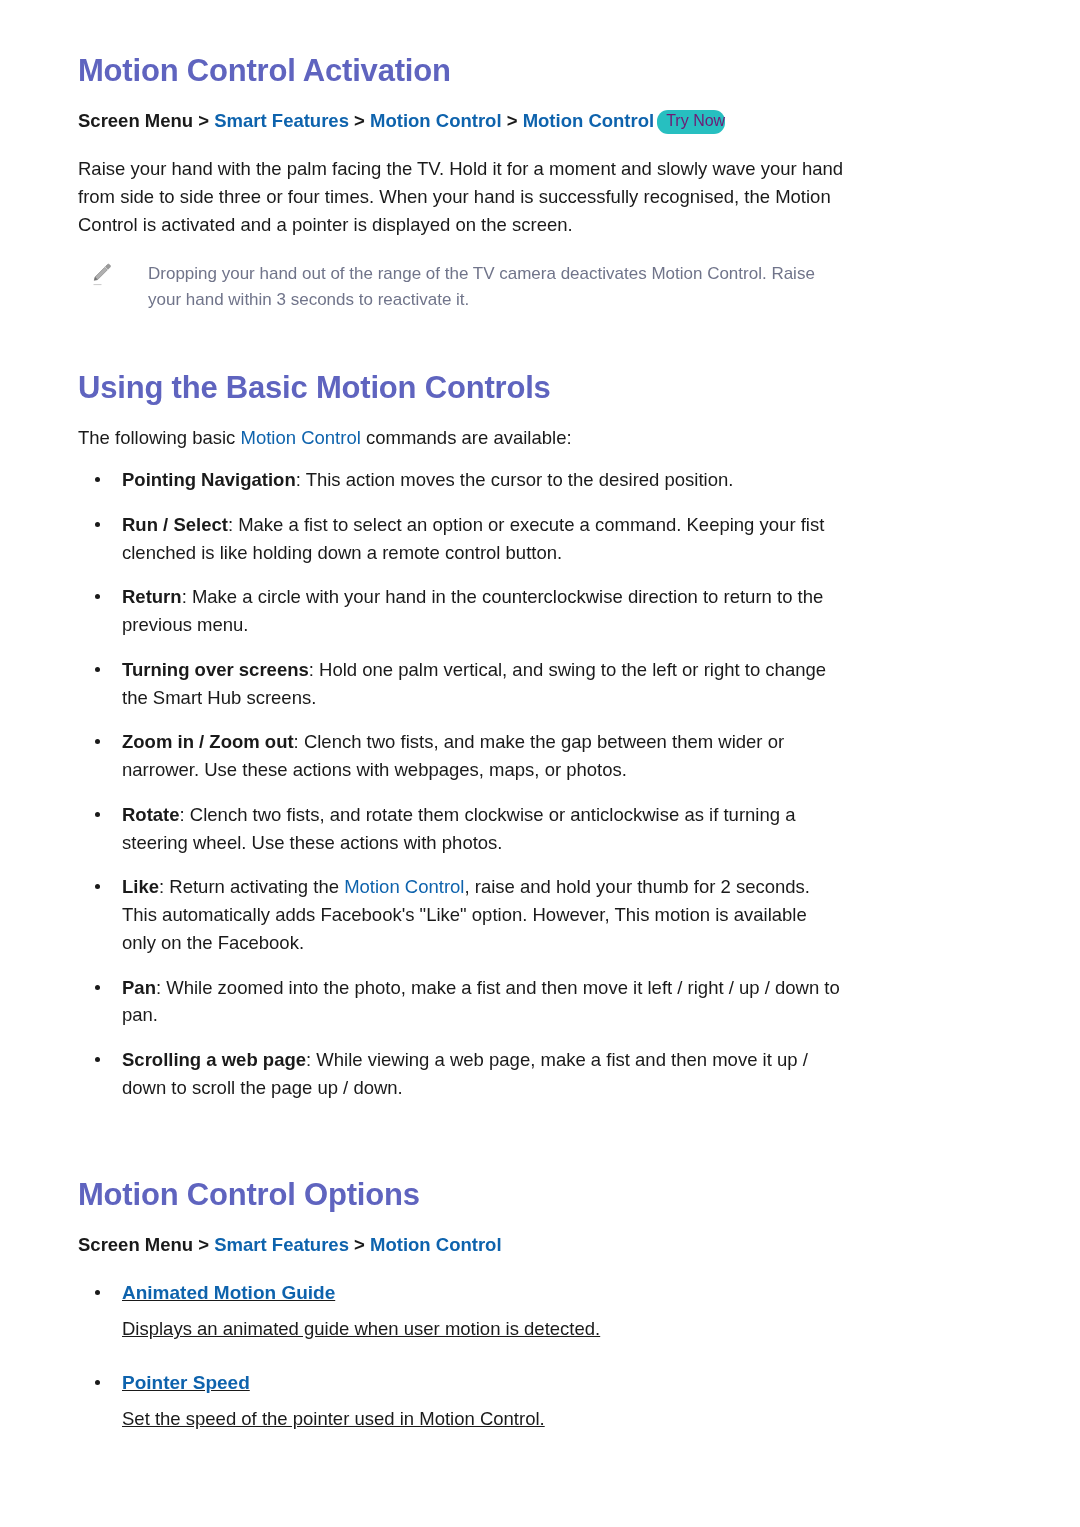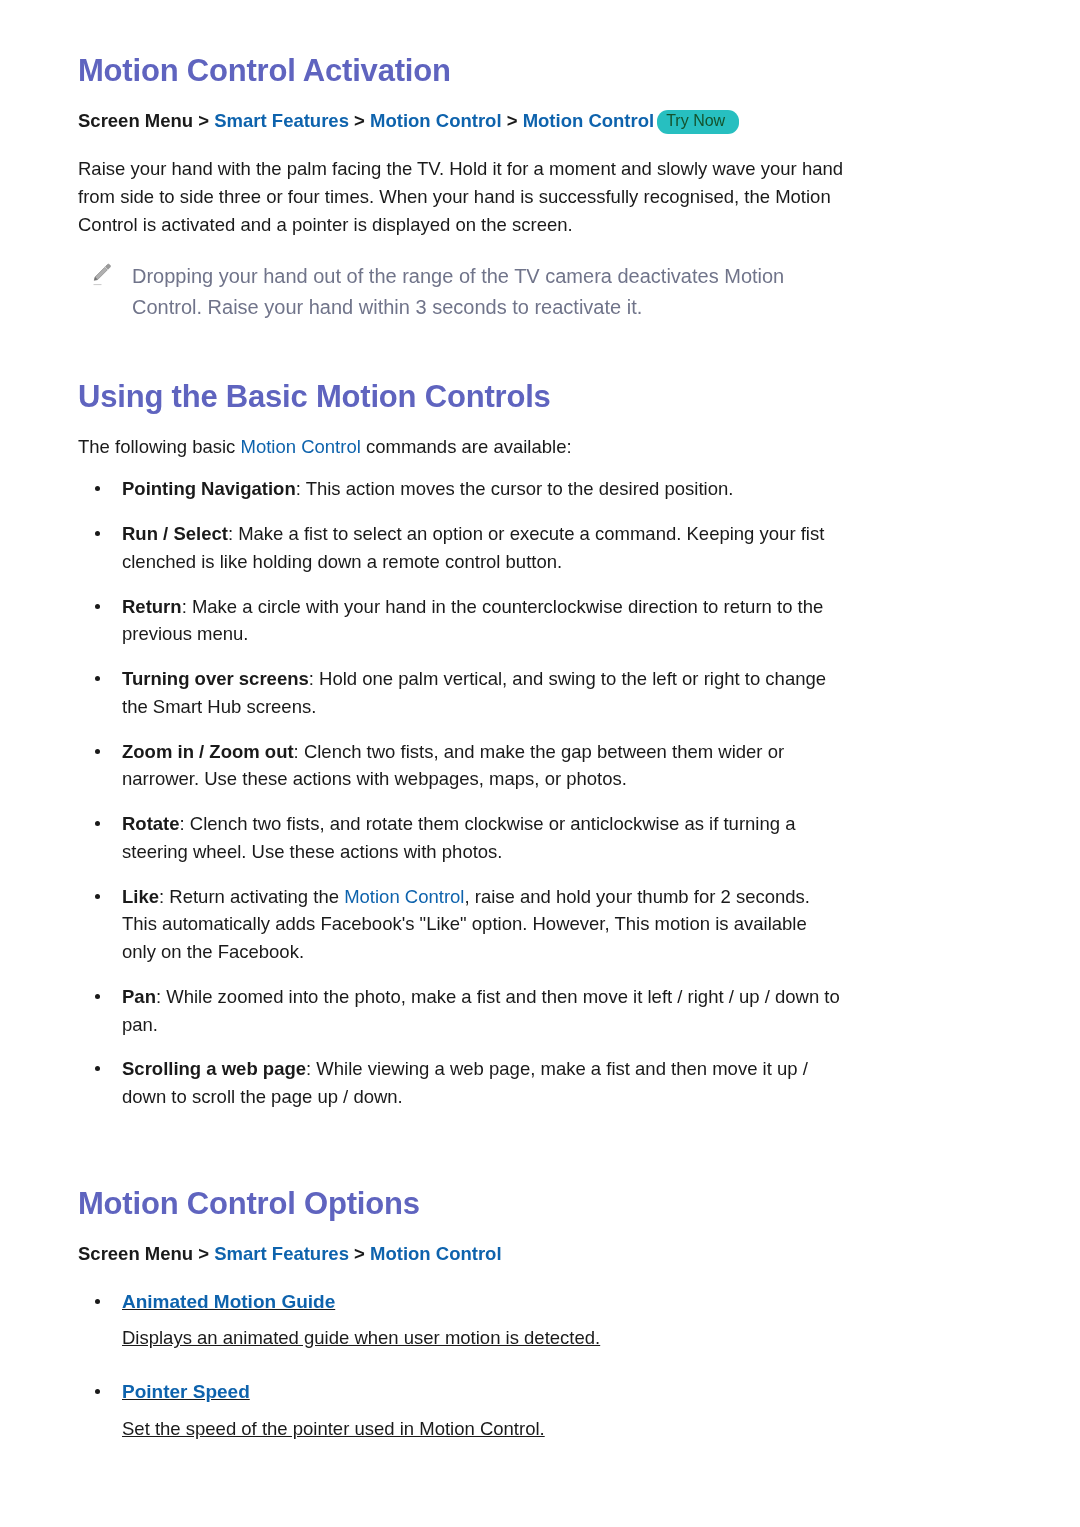--- a/index.html
+++ b/index.html
@@ -39,25 +39,25 @@
     color: #1a1a1a;
     margin: 0 0 20px 0;
     line-height: 1.5;
   }
   .breadcrumb .crumb-link { color: #0e63ad; }
   .breadcrumb .sep { color: #1a1a1a; font-weight: bold; }
 
   .try-now {
     display: inline-block;
     background: #27bfc0;
-    color: #14532d;
+    color: #701a75;
     font-size: 16px;
     font-weight: normal;
     border-radius: 11px;
-    padding: 1px 14px 3px 9px;
+    padding: 1px 0 3px 9px;
     line-height: 1.22;
     vertical-align: 1px;
     margin-left: 3px;
   }
 
   p.body-text {
     font-size: 18.5px;
     line-height: 1.52;
     color: #1a1a1a;
     margin: 0 0 12px 0;
@@ -71,23 +71,24 @@
     margin: 22px 0 0 14px;
     max-width: 930px;
   }
   .note .pencil-icon {
     flex: 0 0 auto;
     width: 24px;
     height: 24px;
     margin: 2px 16px 0 0;
   }
   .note .note-text {
-    font-size: 20px;
+    font-size: 17px;
     line-height: 1.52;
     color: #70748a;
+    margin-left: 16px;
   }
 
   ul.motion-list {
     list-style: none;
     margin: 14px 0 0 0;
     padding: 0;
   }
   ul.motion-list li {
     position: relative;
     padding-left: 44px;

